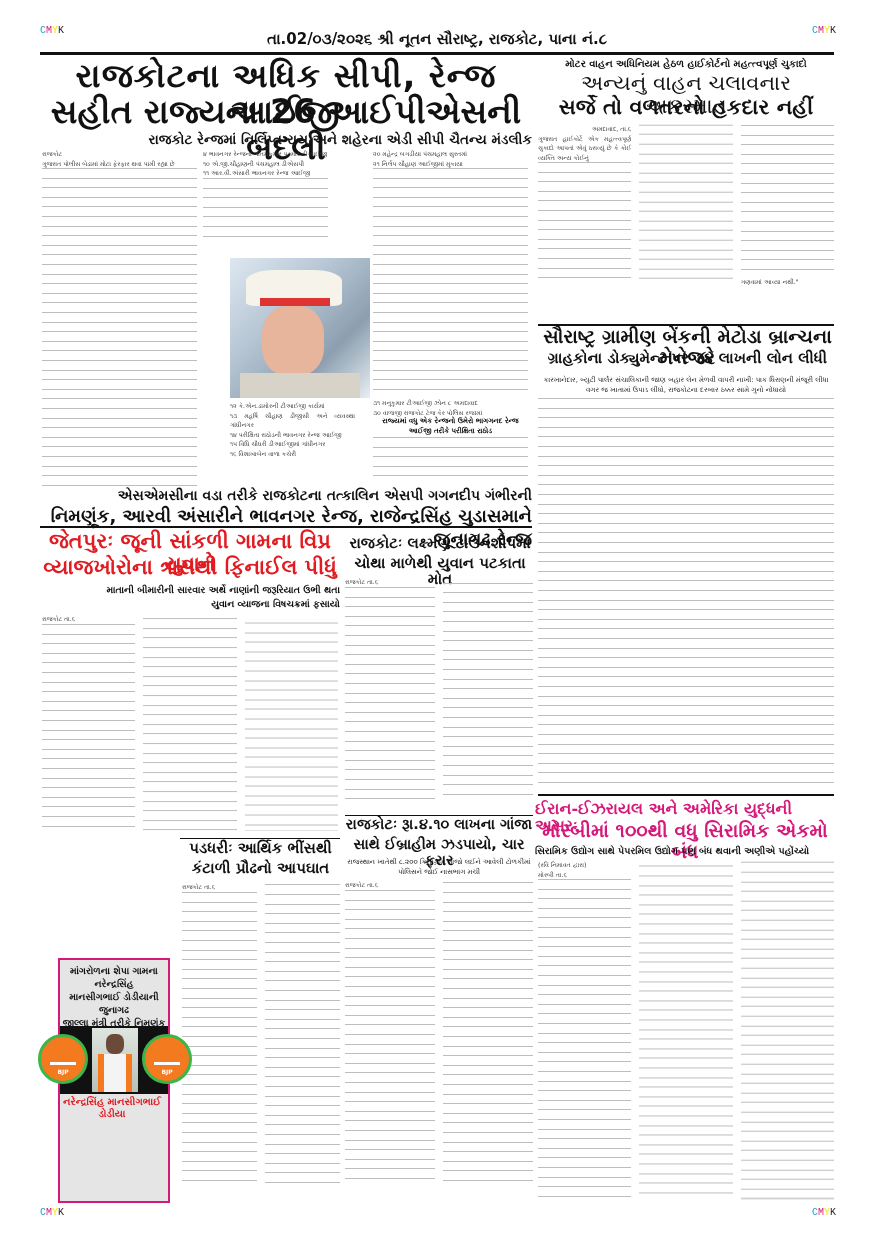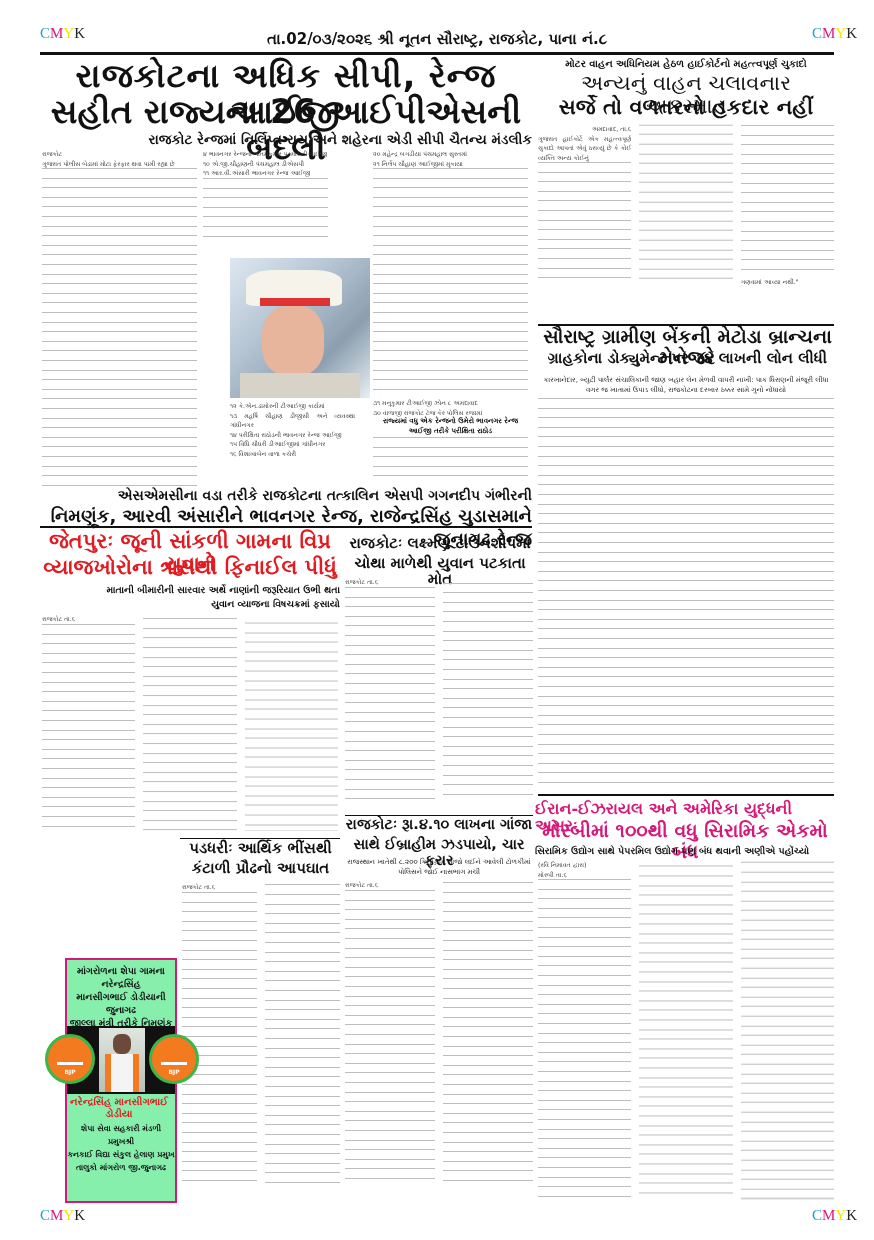--- a/index.html
+++ b/index.html
@@ -1,17 +1,17 @@
 <!DOCTYPE html>
 <html><head>
 <meta charset="utf-8">
 <style>
 *{box-sizing:border-box;margin:0;padding:0}
 body{width:874px;height:1240px;background:#fff;font-family:"DejaVu Sans",sans-serif;color:#111;position:relative;overflow:hidden}
-.cmk{position:absolute;font-size:15px;font-family:Liberation Serif, serif;letter-spacing:0}
+.cmk{position:absolute;font-size:10px;font-family:Liberation Mono, monospace;letter-spacing:0}
 .cmk .c{color:#1aa3c8}.cmk .m{color:#d81b7a}.cmk .y{color:#f3e600}.cmk .k{color:#222}
 .masthead{position:absolute;top:30px;left:40px;width:794px;text-align:center;font-size:15px;font-weight:bold}
 .rule{position:absolute;left:40px;width:794px;background:#111}
 .abs{position:absolute}
 .h1{font-weight:900;font-family:"DejaVu Sans",sans-serif;line-height:1.08;text-align:center}
 .body{font-size:6.2px;line-height:9.6px;color:#333;column-gap:8px;text-align:justify}
 .sub{font-weight:bold;text-align:right;line-height:1.25}
 .red{color:#e01c22}.mag{color:#d4197a}
 .photo{background:linear-gradient(135deg,#dde7f1 0%,#b9c8d6 35%,#8c9fb0 70%,#e9eef3 100%);position:absolute;overflow:hidden}
 .cap{position:absolute;background:#f5f3ea;border-radius:30% 30% 10% 10%;}
@@ -58,21 +58,21 @@
   <div>૧૪ પરીક્ષિતા રાઠોડની ભાવનગર રેન્જ આઈજી</div>
   <div>૧૫ વિધિ ચૌધરી ડીઆઈજીમાં ગાંધીનગર</div>
   <div>૧૬ વિશાખાબેન વાળા કચેરી</div>
 </div>
 <div class="abs body" style="left:373px;top:149px;width:155px">
   <div>૨૦ મહેન્દ્ર બગડીયા પંચમહાલ સુરતમાં</div>
   <div>૨૧ નિર્લેપ ચૌહાણ આઈજીમાં મુકાયા</div>
   <div class="filler" style="height:230px"></div>
   <div>૩૧ મનુકુમાર ટીઆઈજી ઝોન ૮ અમદાવાદ</div>
   <div>૩૦ વાળાજી રાજકોટ ટેજ કેર પોલિસ રજામાં</div>
-  <div style="font-weight:bold;font-size:7px;color:#000;text-align:center">રાજ્યમાં વધુ એક રેન્જનો ઉમેરો ભાવનગર રેન્જ આઈજી તરીકે પરીક્ષિતા રાઠોડ</div>
+  <div style="font-weight:bold;font-size:7px;color:#000;text-align:center">રાજ્યમાં વધુ એક રેન્જનો ઉમેરો ભાગગનદ રેન્જ આઈજી તરીકે પરીક્ષિતા રાઠોડ</div>
   <div class="filler" style="height:40px"></div>
 </div>
 
 <div class="abs sub" style="left:40px;top:487px;width:492px;font-size:14px">એસએમસીના વડા તરીકે રાજકોટના તત્કાલિન એસપી ગગનદીપ ગંભીરની</div>
 <div class="abs sub" style="left:40px;top:505px;width:492px;font-size:18px">નિમણૂંક, આરવી અંસારીને ભાવનગર રેન્જ, રાજેન્દ્રસિંહ ચુડાસમાને જૂનાગઢ રેન્જ</div>
 <div class="abs" style="left:40px;top:526px;width:492px;height:2px;background:#111"></div>
 
 <div class="abs" style="left:538px;top:58px;width:296px;font-size:10px;text-align:center;font-weight:bold">મોટર વાહન અધિનિયમ હેઠળ હાઈકોર્ટનો મહત્ત્વપૂર્ણ ચુકાદો</div>
 <div class="abs h1" style="left:538px;top:72px;width:296px;font-size:21px;font-weight:normal">અન્યનું વાહન ચલાવનાર અકસ્માત</div>
 <div class="abs h1" style="left:538px;top:96px;width:296px;font-size:21px;font-weight:bold">સર્જે તો વળતરનો હકદાર નહીં</div>
@@ -125,21 +125,21 @@
 
 <div class="abs h1 mag" style="left:535px;top:800px;width:300px;font-size:16px;text-align:left">ઈરાન-ઈઝરાયલ અને અમેરિકા યુદ્ધની અસરઃ</div>
 <div class="abs h1 mag" style="left:535px;top:820px;width:300px;font-size:19px;text-align:center">મોરબીમાં ૧૦૦થી વધુ સિરામિક એકમો બંધ</div>
 <div class="abs sub" style="left:535px;top:845px;width:300px;font-size:9.5px;text-align:left">સિરામિક ઉદ્યોગ સાથે પેપરમિલ ઉદ્યોગ પણ બંધ થવાની અણીએ પહોંચ્યો</div>
 <div class="abs body" style="left:538px;top:860px;width:296px;column-count:3">
   <div>(રવિ નિમાવત દ્વારા)</div>
   <div>મોરબી તા.૬</div>
   <div class="filler" style="height:1000px"></div>
 </div>
 
-<div class="ad" style="left:65px;top:958px;width:112px;height:245px;background:#86efac;z-index:2">
+<div class="ad" style="left:58px;top:958px;width:112px;height:245px;background:#e5e5e5;z-index:2">
   <div style="font-size:9.5px;font-weight:bold;text-align:center;line-height:13px;padding-top:4px">
     <div>માંગરોળના શેપા ગામના નરેન્દ્રસિંહ</div>
     <div>માનસીગભાઈ ડોડીયાની જુનાગઢ</div>
     <div>જીલ્લા મંત્રી તરીકે નિમણૂંક થતા ખૂબ-</div>
     <div>ખૂબ અભિનંદન</div>
   </div>
   <div style="position:absolute;left:0;top:66px;width:108px;height:68px;background:#111">
     <div class="bjp" style="left:-22px;top:8px">
         <div class="lotus"></div>
         <span>BJP</span>
@@ -147,18 +147,13 @@
     <div style="position:absolute;left:32px;top:2px;width:46px;height:64px;background:linear-gradient(#dfe5df,#b8c0b8)">
       <div style="position:absolute;left:14px;top:6px;width:18px;height:20px;border-radius:40%;background:#6b4a3a"></div>
       <div style="position:absolute;left:6px;top:26px;width:34px;height:38px;background:#f4f4f4;border-left:6px solid #f47a20;border-right:6px solid #f47a20"></div>
     </div>
     <div class="bjp" style="left:82px;top:8px">
         <div class="lotus"></div>
         <span>BJP</span>
       </div>
   </div>
   <div style="position:absolute;top:136px;left:0;width:104px;font-size:10px;font-weight:900;color:#e01c22;text-align:center;line-height:12px">નરેન્દ્રસિંહ માનસીગભાઈ ડોડીયા</div>
-  <div style="position:absolute;top:162px;left:0;width:108px;font-size:8px;font-weight:bold;text-align:center;line-height:13px">
-    <div>શેપા સેવા સહકારી મંડળી પ્રમુખશ્રી</div>
-    <div>કનકાઈ વિદ્યા સંકુલ હેલાણ પ્રમુખ</div>
-    <div>તાલુકો માંગરોળ જી.જુનાગઢ</div>
-  </div>
 </div>
 
 </body></html>

